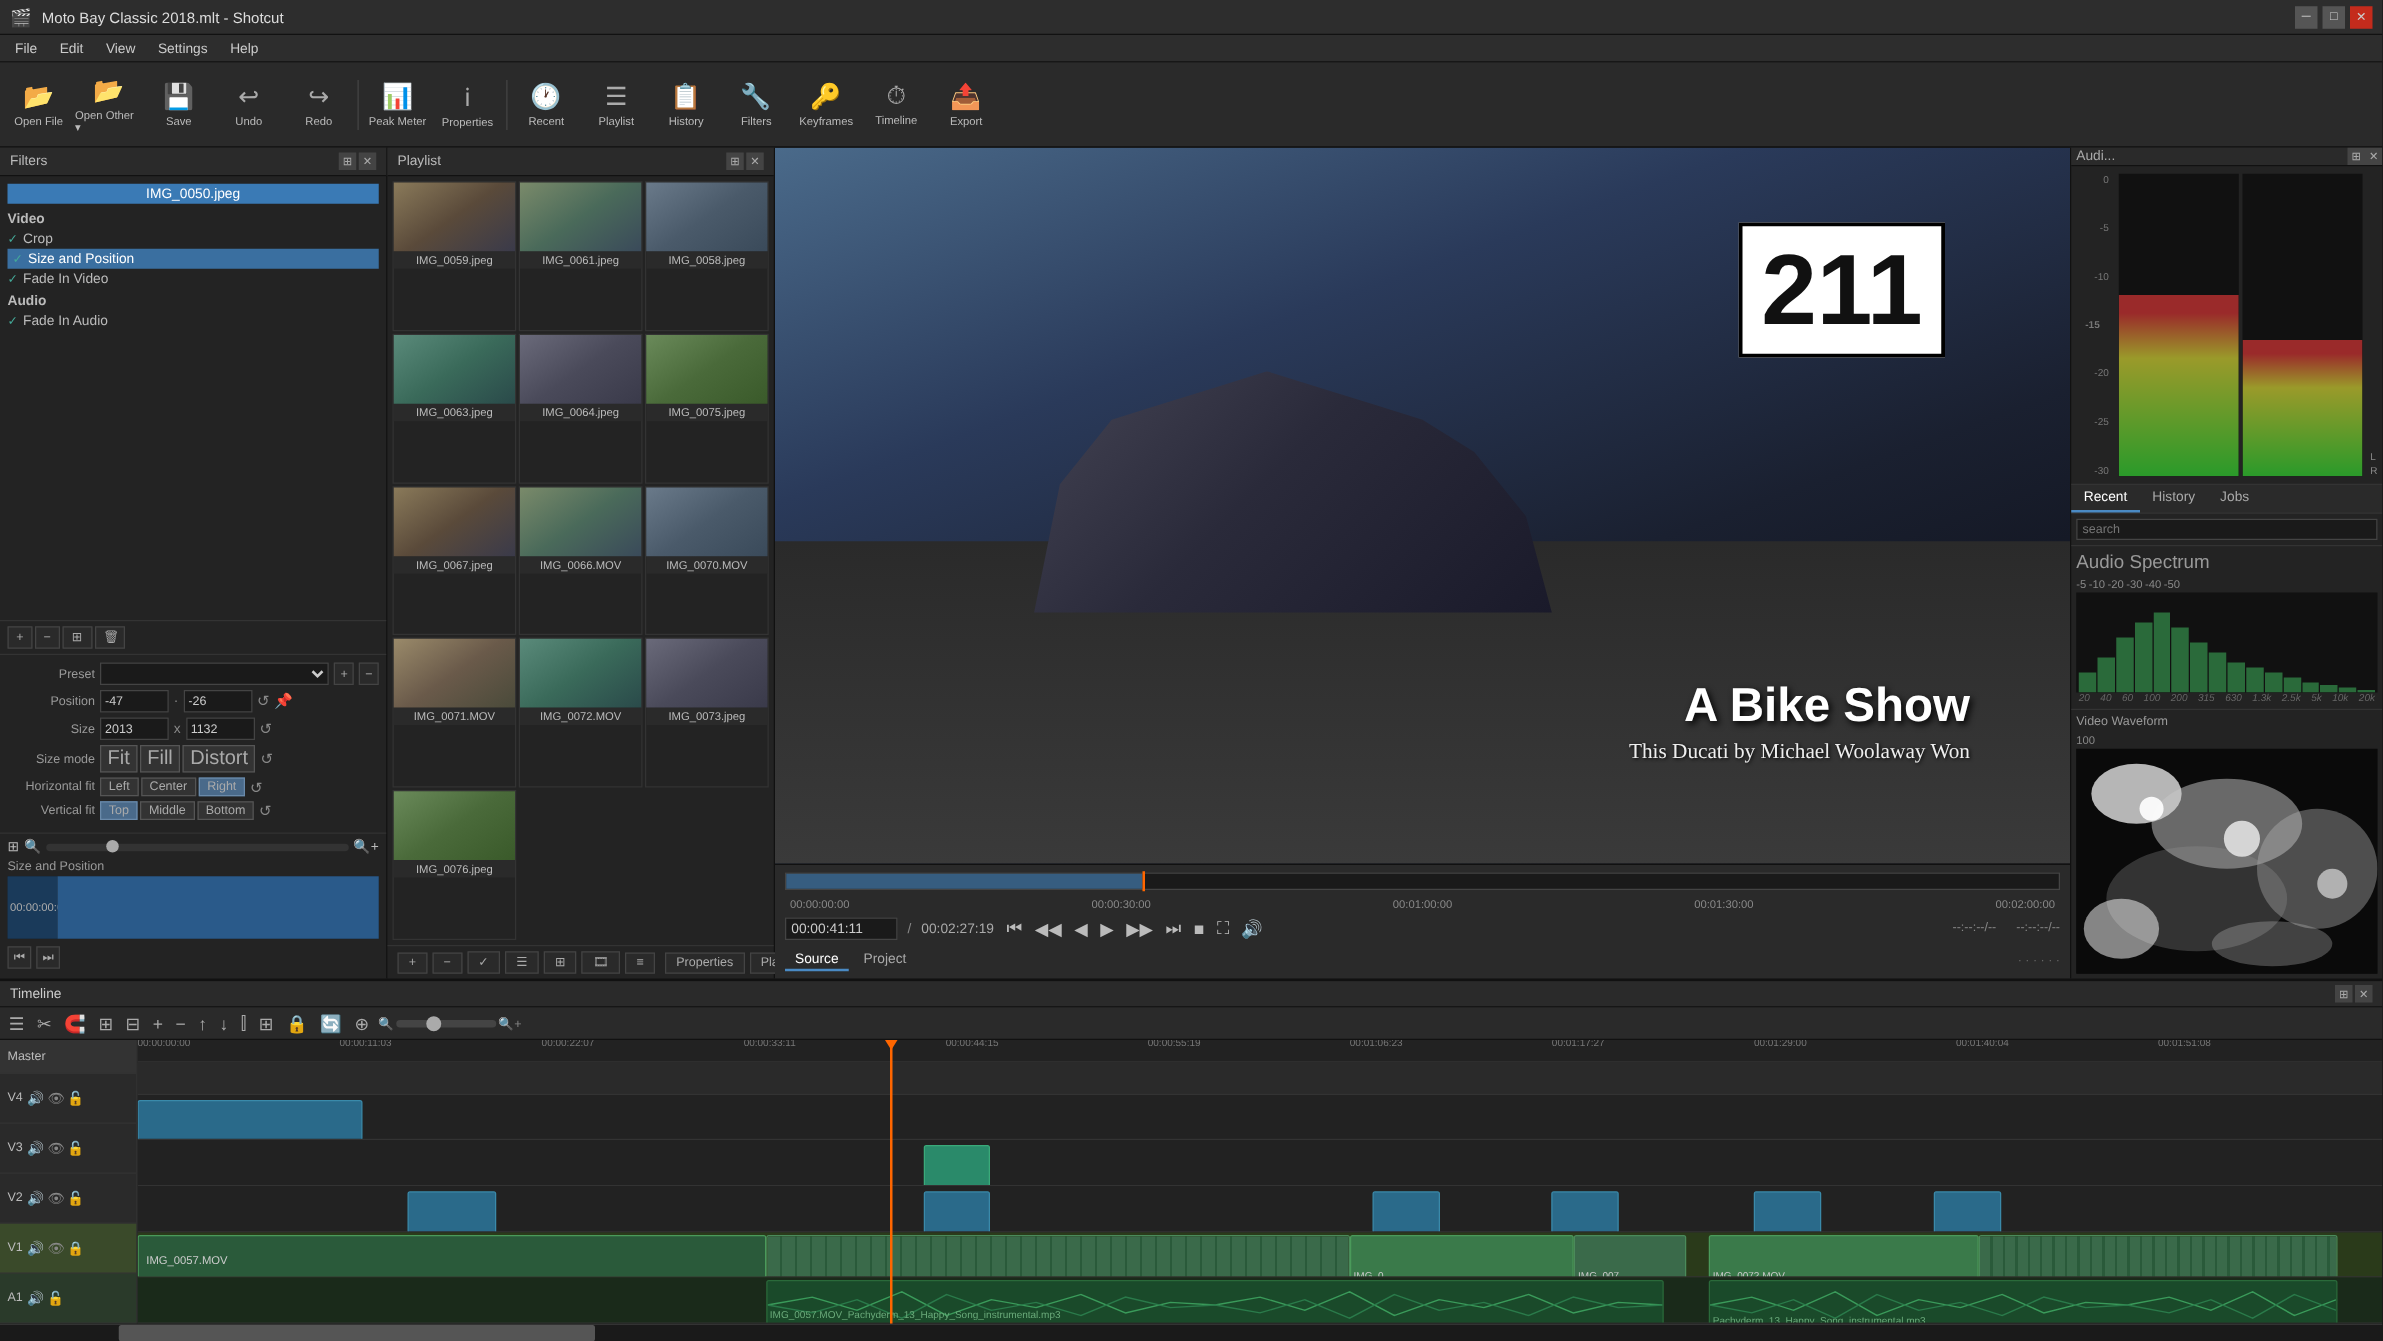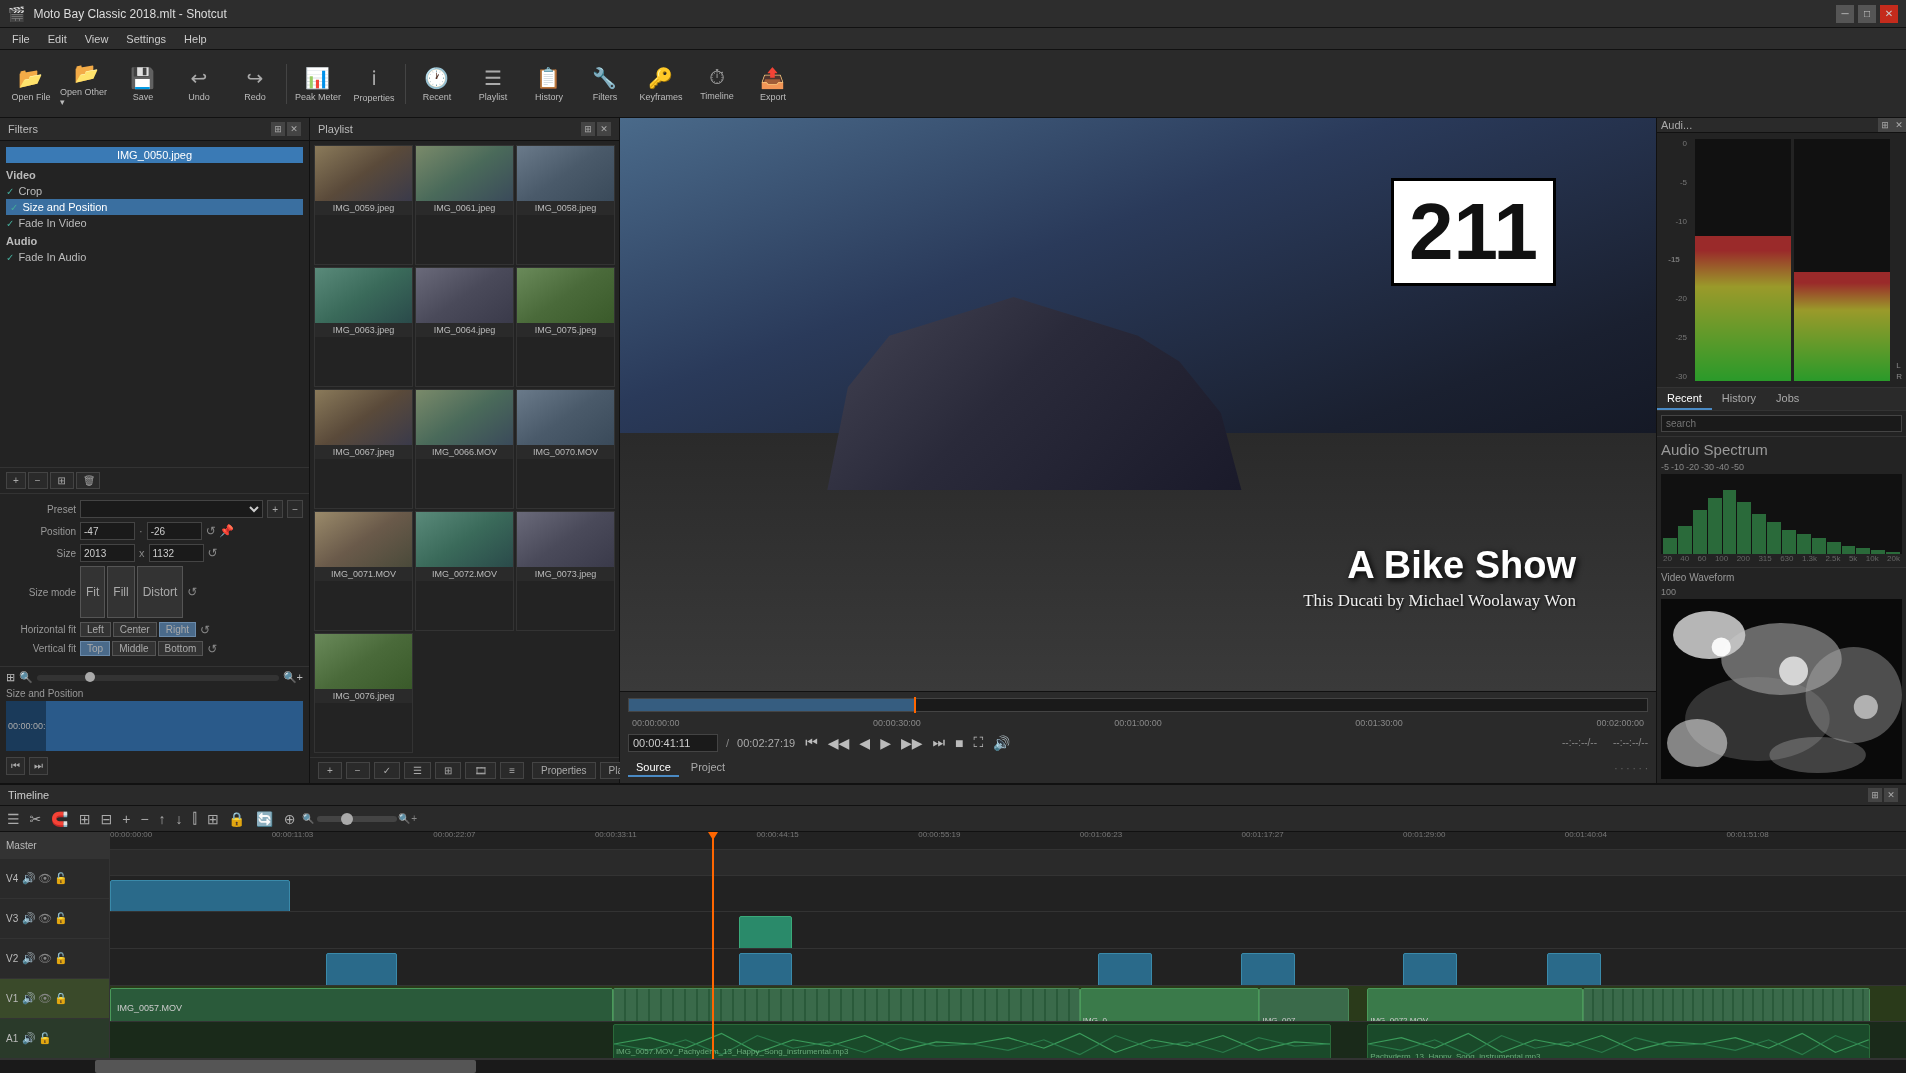--- a/index.html
+++ b/index.html
@@ -154,22 +154,22 @@
       font-size: 10px;
       padding: 1px 4px;
       cursor: pointer;
       height: 18px;
     }
     .size-mode-btns { display: flex; gap: 2px; }
     .size-mode-btn {
       background: #333;
       border: 1px solid #555;
       color: #aaa;
-      font-size: 12px;
-      padding: 18px 5px;
+      font-size: 16px;
+      padding: 1px 5px;
       cursor: pointer;
     }
     .halign-btns, .valign-btns { display: flex; gap: 2px; }
     .align-btn {
       background: #333;
       border: 1px solid #555;
       color: #aaa;
       font-size: 10px;
       padding: 1px 6px;
       cursor: pointer;
@@ -389,20 +389,21 @@
     .spec-bar {
       flex: 1;
       background: #2a6a3a;
     }
     .spectrum-scale {
       display: flex;
       justify-content: space-between;
       padding: 0 2px;
       font-size: 8px;
       color: #666;
+      font-style: italic;
     }
     
     .waveform-section {
       border-top: 1px solid #333;
       padding: 4px;
       flex: 1;
     }
     .waveform-label { color: #999; font-size: 10px; margin-bottom: 4px; }
     .waveform-graph {
       background: #111;

